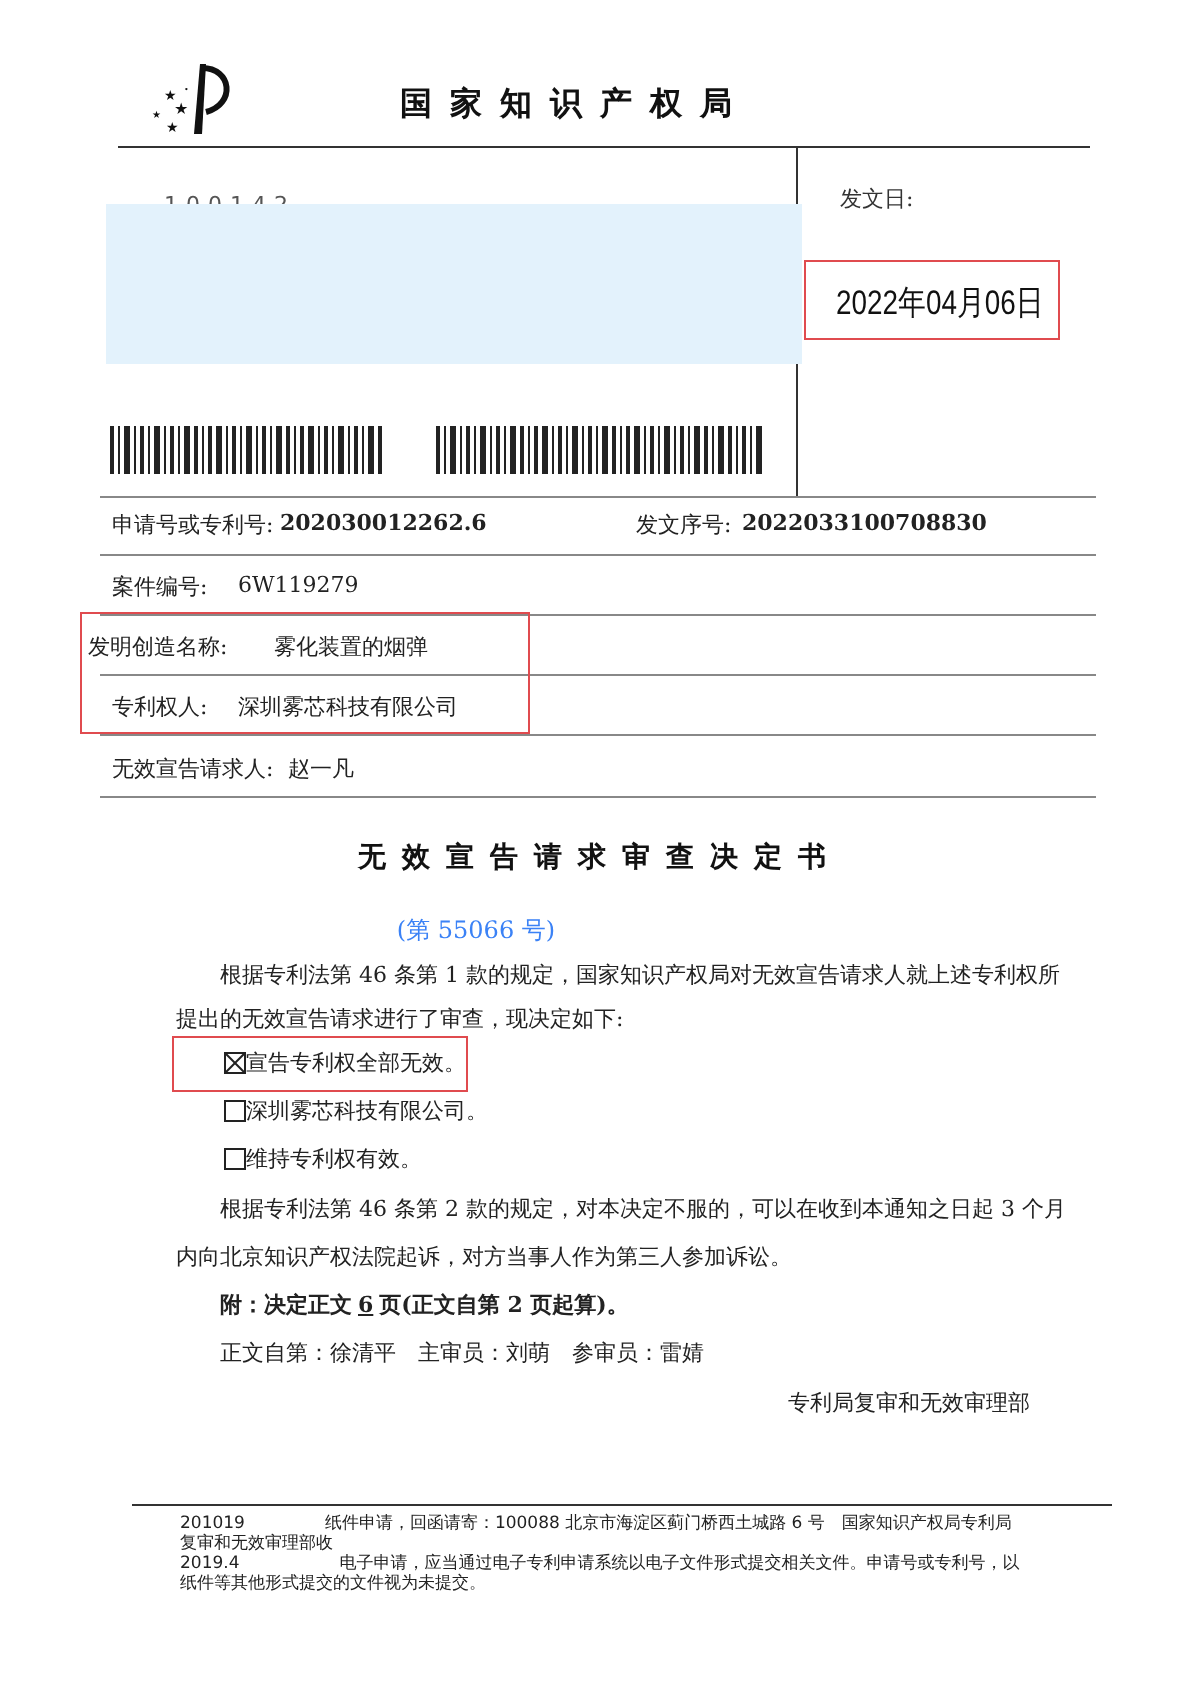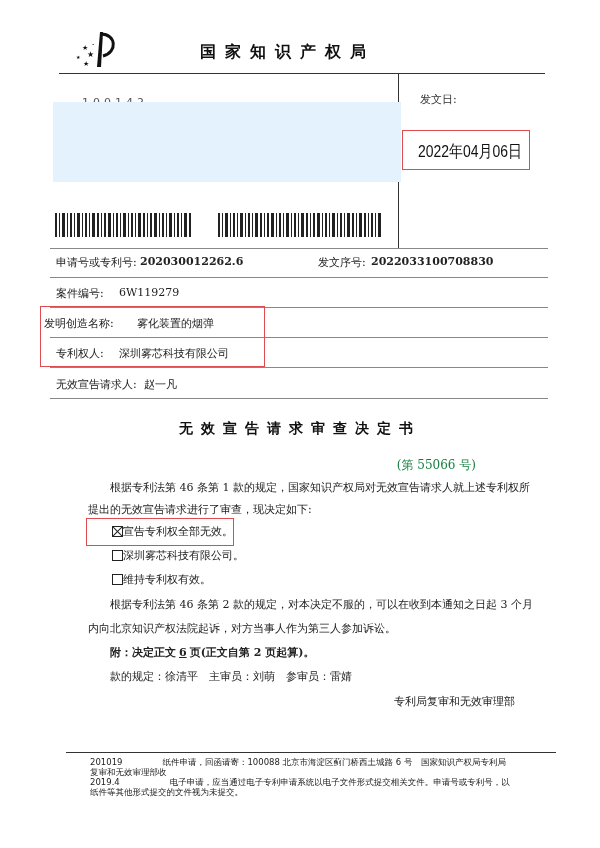--- a/index.html
+++ b/index.html
@@ -34,21 +34,21 @@
       white-space: nowrap;
     }
     .row-label { font-size: 11px; color: #222; }
     .row-val { font-size: 11px; color: #222; }
     .bold { font-weight: bold; }
     .red-rect { border: 1.5px solid #e04b4f; box-sizing: border-box; }
     .doc-title {
       left: 0; width: 600px; top: 420px; text-align: center; font-family: "DejaVu Sans", sans-serif;
       font-size: 14px; font-weight: bold; letter-spacing: 8px; color: #111;
     }
-    .doc-num { left: 0; width: 476px; top: 457px; text-align: right; font-size: 12px; color: #15803d; }
+    .doc-num { left: 0; width: 476px; top: 457px; text-align: center; font-size: 12px; color: #3b82f6; }
     .para { font-size: 11px; color: #222; line-height: 24px; white-space: nowrap; }
     .checkbox {
       display: inline-block; width: 11px; height: 11px; border: 1px solid #222; vertical-align: -2px;
       position: relative; box-sizing: border-box;
     }
     .checkbox.checked::before, .checkbox.checked::after {
       content: ""; position: absolute; left: 4px; top: -2px; width: 1px; height: 13px; background: #222;
     }
     .checkbox.checked::before { transform: rotate(45deg); }
     .checkbox.checked::after { transform: rotate(-45deg); }
@@ -219,21 +219,21 @@
 <div class="abs para" style="left:112px; top:568px;">
   <span class="checkbox"></span><span>维持专利权有效。</span>
 </div>
 
 <div class="abs para" style="left:110px; top:593px;">根据专利法第 46 条第 2 款的规定，对本决定不服的，可以在收到本通知之日起 3 个月</div>
 <div class="abs para" style="left:88px; top:617px;">内向北京知识产权法院起诉，对方当事人作为第三人参加诉讼。</div>
 
 <div class="abs para" style="left:110px; top:641px;font-weight:bold;">
   <span>附：决定正文</span><span class="underline">6</span><span>页(正文自第 2 页起算)。</span>
 </div>
-<div class="abs para" style="left:110px; top:665px;">款的规定：徐清平　主审员：刘萌　参审员：雷婧</div>
+<div class="abs para" style="left:110px; top:665px;">正文自第：徐清平　主审员：刘萌　参审员：雷婧</div>
 <div class="abs para" style="left:394px; top:690px;">专利局复审和无效审理部</div>
 
 <div class="abs hline" style="left:66px; top:752px; width:490px;"></div>
 <div class="abs footer-text" style="left:90px; top:757px;">
   <span>201019</span><span style="display:inline-block; width:40px;"></span><span>纸件申请，回函请寄：100088 北京市海淀区蓟门桥西土城路 6 号　国家知识产权局专利局</span>
 </div>
 <div class="abs footer-text" style="left:90px; top:767px;">复审和无效审理部收</div>
 <div class="abs footer-text" style="left:90px; top:777px;">
   <span>2019.4</span><span style="display:inline-block; width:50px;"></span><span>电子申请，应当通过电子专利申请系统以电子文件形式提交相关文件。申请号或专利号，以</span>
 </div>

